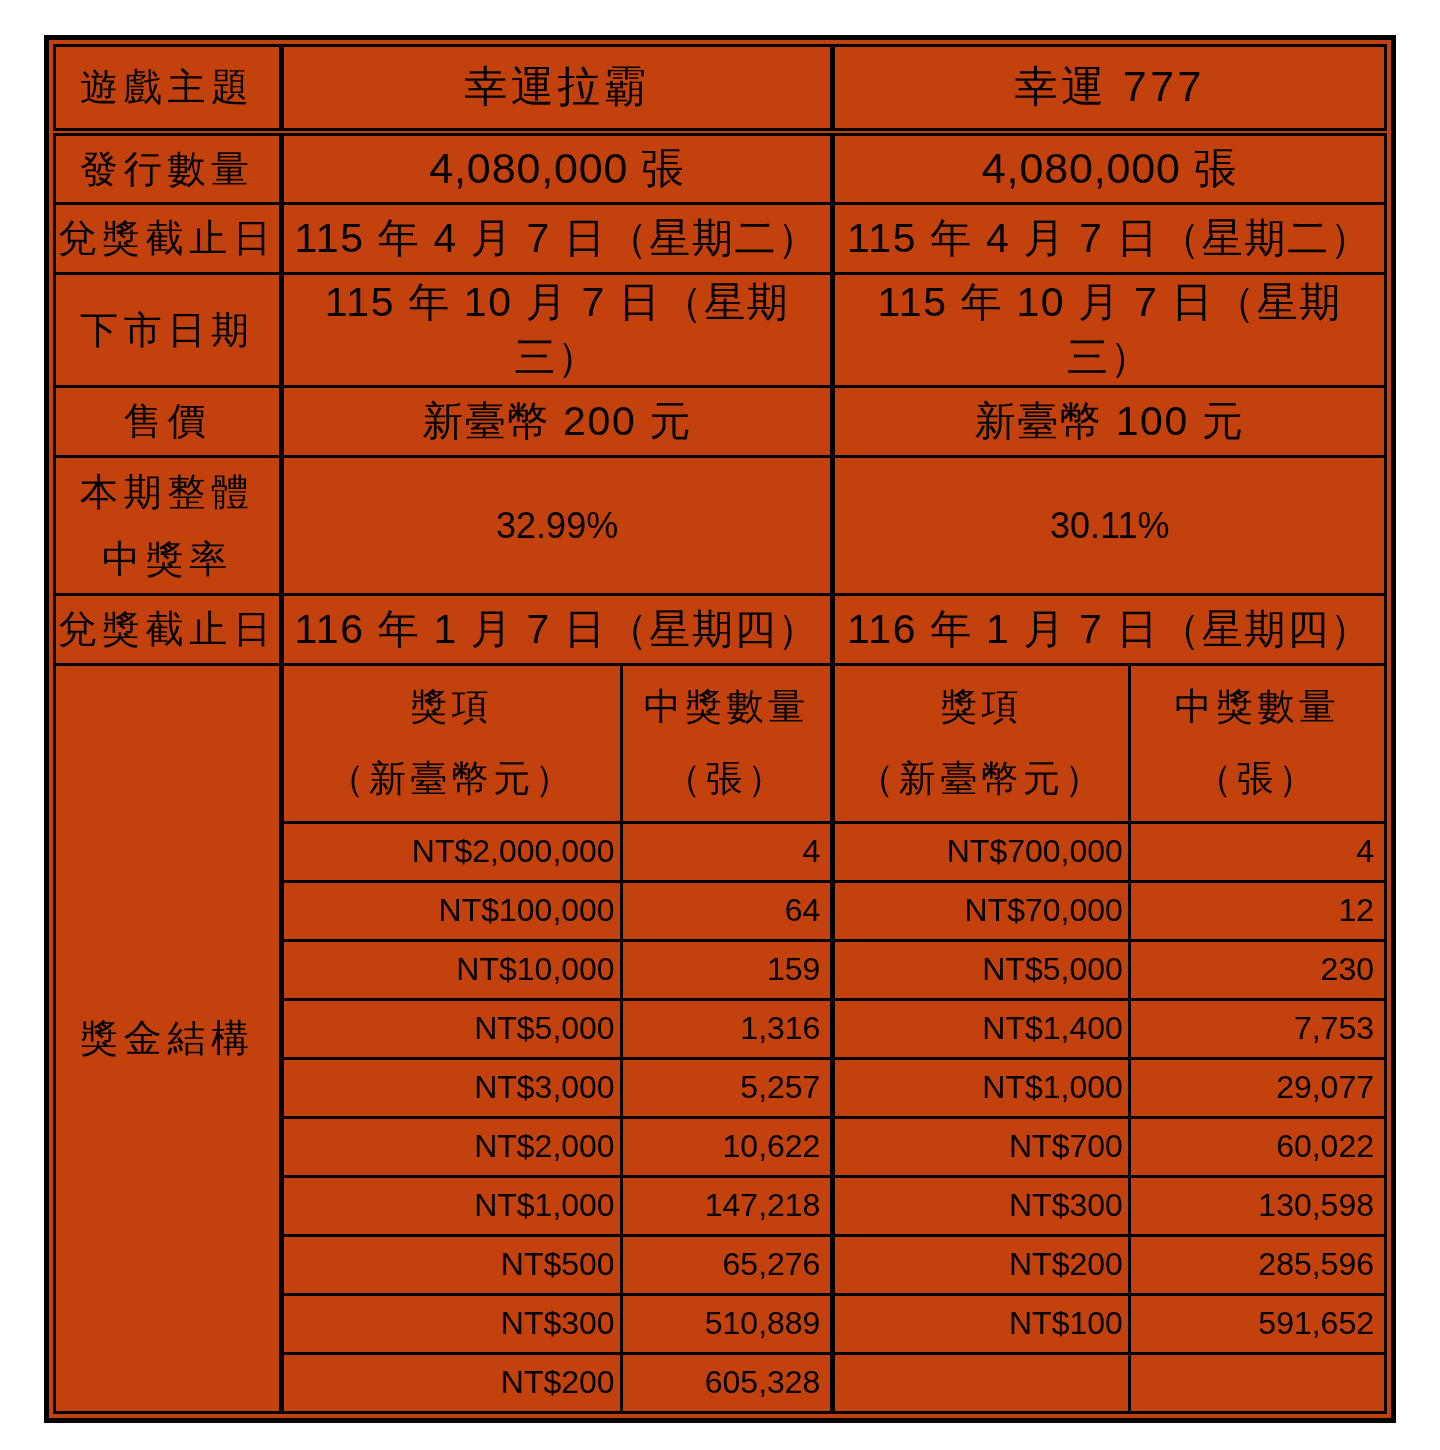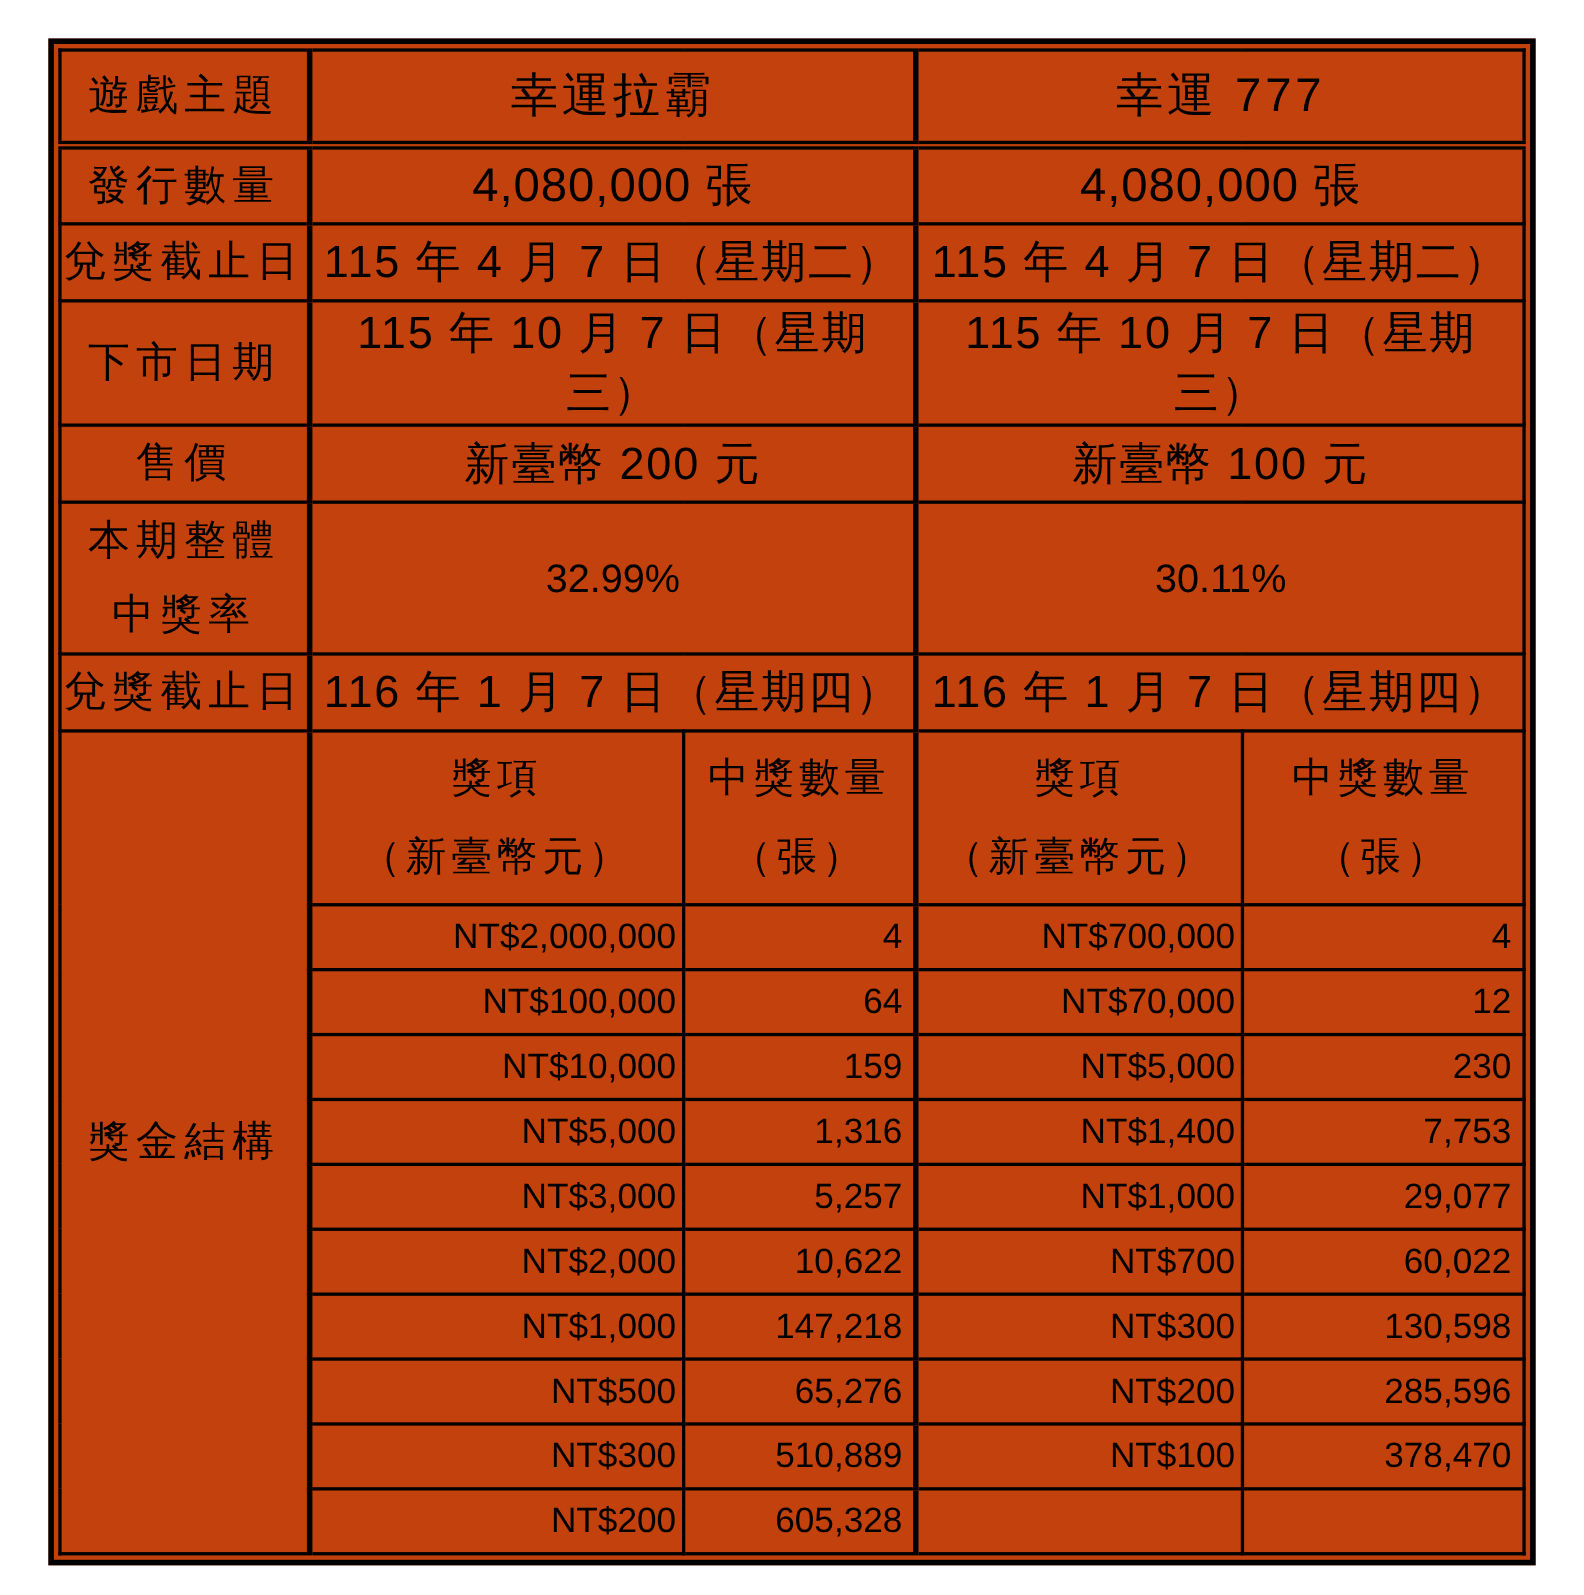--- a/index.html
+++ b/index.html
@@ -193,21 +193,21 @@
       <tr class="r-prize">
         <td class="amt">NT$500</td>
         <td class="cnt v-thick">65,276</td>
         <td class="amt">NT$200</td>
         <td class="cnt">285,596</td>
       </tr>
       <tr class="r-prize">
         <td class="amt">NT$300</td>
         <td class="cnt v-thick">510,889</td>
         <td class="amt">NT$100</td>
-        <td class="cnt">378,470</td>
+        <td class="cnt">591,652</td>
       </tr>
       <tr class="r-prize">
         <td class="amt">NT$200</td>
         <td class="cnt v-thick">605,328</td>
         <td class="amt"></td>
         <td class="cnt"></td>
       </tr>
 
     </tbody>
       </table>

